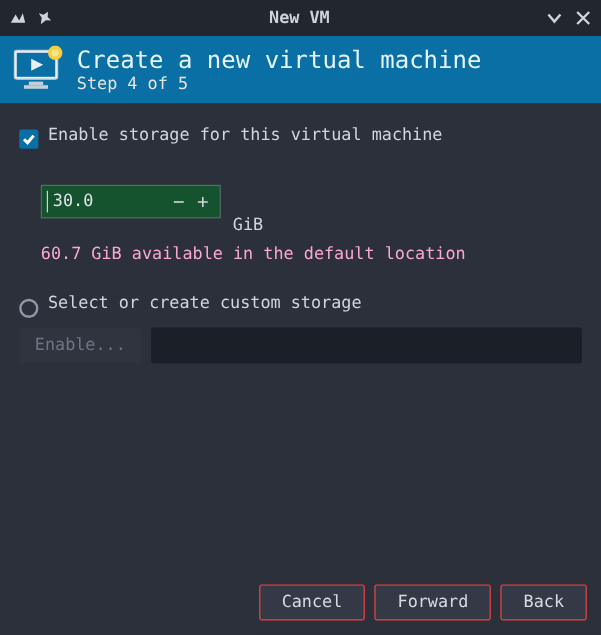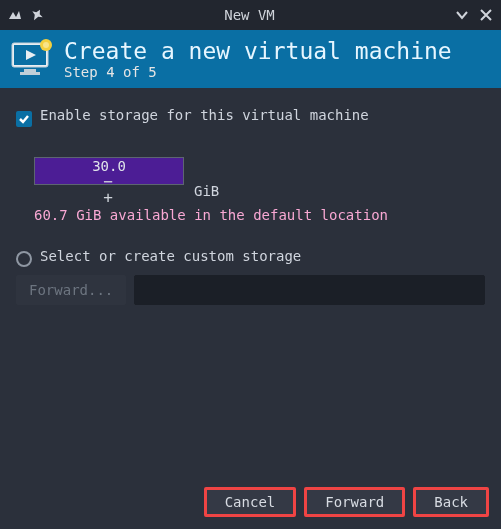--- a/index.html
+++ b/index.html
@@ -14,39 +14,39 @@
   
   .titlebar {
     height: 30px;
     background: #22262f;
     display: flex;
     align-items: center;
     padding: 0 8px;
     color: #cfd3da;
   }
   .titlebar .left-icons { display: flex; gap: 8px; align-items: center; }
-  .titlebar .title { flex: 1; text-align: center; font-size: 14px; }
+  .titlebar .title { flex: 1; text-align: center; font-size: 14px; font-weight: bold; }
   .titlebar .right-icons { display: flex; gap: 10px; align-items: center; }
   .tb-icon { width: 14px; height: 14px; display: inline-flex; align-items: center; justify-content: center; color: #cfd3da; cursor: default; }
   .tb-icon svg { width: 14px; height: 14px; stroke: currentColor; fill: currentColor; }
   
   .header {
     background: #0a6fa4;
     padding: 8px 10px;
     display: flex;
     align-items: center;
     gap: 10px;
   }
   .header .monitor {
     width: 44px; height: 40px; position: relative;
     display: flex; align-items: center; justify-content: center;
   }
   .header h1 {
     font-weight: normal;
-    font-size: 23px;
+    font-size: 20px;
     color: #e6f6ff;
     line-height: 1.15;
   }
   .header .step {
     font-size: 14px;
     color: #e5e5e5;
   }
   
   .body {
     padding: 16px 16px 0 16px;
@@ -72,26 +72,25 @@
   .radio.selected::after {
     content: ""; width: 8px; height: 8px; border-radius: 50%; background: #1a88c0;
   }
   .radio-label, .check-label { color: #d0d5de; }
   .storage-block { margin-top: 16px; }
   .spin {
     display: flex; align-items: center; gap: 10px; margin-top: 6px; margin-left: 18px;
   }
   .spin-input-wrap {
     display: flex; align-items: center;
-    background: #4c1d95;
+    background: #14532d;
     border: 1px solid #5d6570;
     height: 28px;
     padding: 0 4px 0 2px;
     width: 150px;
-    flex-direction: column;
   }
   .spin-input-wrap .cursor {
     width: 1px; height: 18px; background: #cfd3da; margin: 0 2px;
   }
   .spin-input-wrap .val {
     flex: 1;
     color: #e0e4ea;
     font-family: inherit;
     font-size: 14px;
     background: transparent;
@@ -147,21 +146,21 @@
     position: absolute;
     left: 0; right: 0; bottom: 0;
     padding: 12px;
     display: flex;
     justify-content: flex-end;
     gap: 8px;
   }
   .btn {
     background: #343945;
     color: #d7dbe2;
-    border: 3px solid #ef4444;
+    border: 1px solid #ef4444;
     height: 30px;
     padding: 0 18px;
     font-family: inherit;
     font-size: 14px;
     cursor: pointer;
     border-radius: 2px;
   }
 </style>
 </head>
 <body>
@@ -235,21 +234,21 @@
     </div>
     <div class="hint">60.7 GiB available in the default location</div>
   </div>
 
   <div class="custom-block">
     <div class="row">
       <span class="radio"></span>
       <span class="radio-label">Select or create custom storage</span>
     </div>
     <div class="custom-row">
-      <button class="manage-btn" disabled="">Forward...</button>
+      <button class="manage-btn" disabled="">Enable...</button>
       <input class="path-input" disabled="" value="" style="">
     </div>
   </div>
 
 </div>
 
 <div class="footer">
   <button class="btn">Cancel</button>
   <button class="btn">Forward</button>
   <button class="btn">Back</button>

